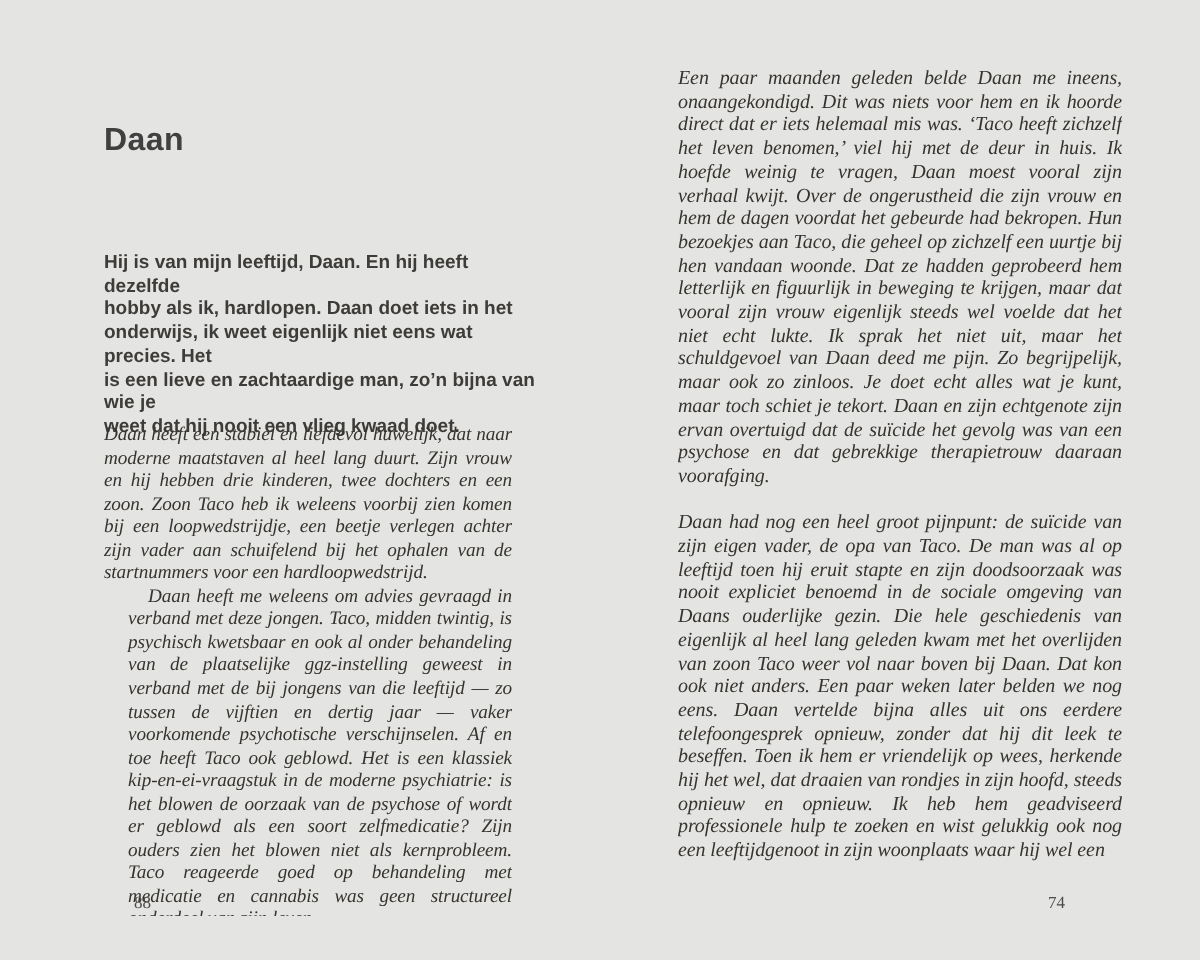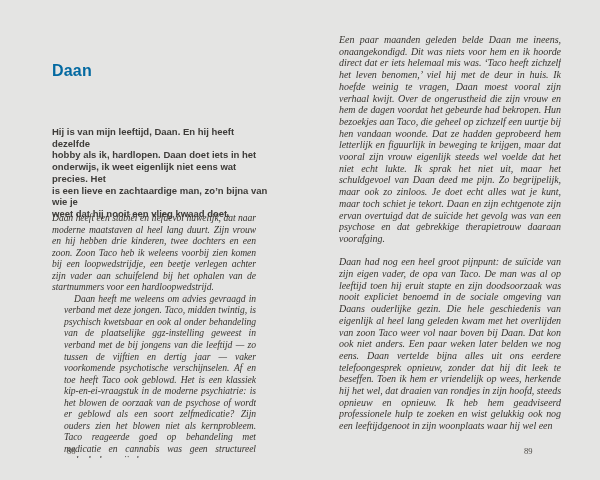--- a/index.html
+++ b/index.html
@@ -21,21 +21,21 @@
     bottom: 0;
   }
   #chapter-title {
     position: absolute;
     left: 52px;
     top: 62px;
     font-family: "Liberation Sans", sans-serif;
     font-size: 16px;
     font-weight: 600;
     letter-spacing: 0.2px;
-    color: #0369a1;
+    color: #404040;
     margin: 0;
   }
   #chapter-intro {
     position: absolute;
     left: 52px;
     top: 126px;
     width: 218px;
     font-family: "Liberation Sans", sans-serif;
     font-size: 9.5px;
     line-height: 11.7px;
@@ -116,16 +116,16 @@
 
     <div id="pagenum-left" class="pagenum">88</div>
   </div>
 
   <div class="page">
     <div id="right-body" class="body-text">
       <p>Een paar maanden geleden belde Daan me ineens, onaangekondigd. Dit was niets voor hem en ik hoorde direct dat er iets helemaal mis was. ‘Taco heeft zichzelf het leven benomen,’ viel hij met de deur in huis. Ik hoefde weinig te vragen, Daan moest vooral zijn verhaal kwijt. Over de ongerustheid die zijn vrouw en hem de dagen voordat het gebeurde had bekropen. Hun bezoekjes aan Taco, die geheel op zichzelf een uurtje bij hen vandaan woonde. Dat ze hadden geprobeerd hem letterlijk en figuurlijk in beweging te krijgen, maar dat vooral zijn vrouw eigenlijk steeds wel voelde dat het niet echt lukte. Ik sprak het niet uit, maar het schuldgevoel van Daan deed me pijn. Zo begrijpelijk, maar ook zo zinloos. Je doet echt alles wat je kunt, maar toch schiet je tekort. Daan en zijn echtgenote zijn ervan overtuigd dat de suïcide het gevolg was van een psychose en dat gebrekkige therapietrouw daaraan voorafging.</p>
       <p class="section-gap">Daan had nog een heel groot pijnpunt: de suïcide van zijn eigen vader, de opa van Taco. De man was al op leeftijd toen hij eruit stapte en zijn doodsoorzaak was nooit expliciet benoemd in de sociale omgeving van Daans ouderlijke gezin. Die hele geschiedenis van eigenlijk al heel lang geleden kwam met het overlijden van zoon Taco weer vol naar boven bij Daan. Dat kon ook niet anders. Een paar weken later belden we nog eens. Daan vertelde bijna alles uit ons eerdere telefoongesprek opnieuw, zonder dat hij dit leek te beseffen. Toen ik hem er vriendelijk op wees, herkende hij het wel, dat draaien van rondjes in zijn hoofd, steeds opnieuw en opnieuw. Ik heb hem geadviseerd professionele hulp te zoeken en wist gelukkig ook nog een leeftijdgenoot in zijn woonplaats waar hij wel een</p>
     </div>
 
-    <div id="pagenum-right" class="pagenum">89</div>
+    <div id="pagenum-right" class="pagenum">74</div>
   </div>
 
 </div>
 
 </body></html>

